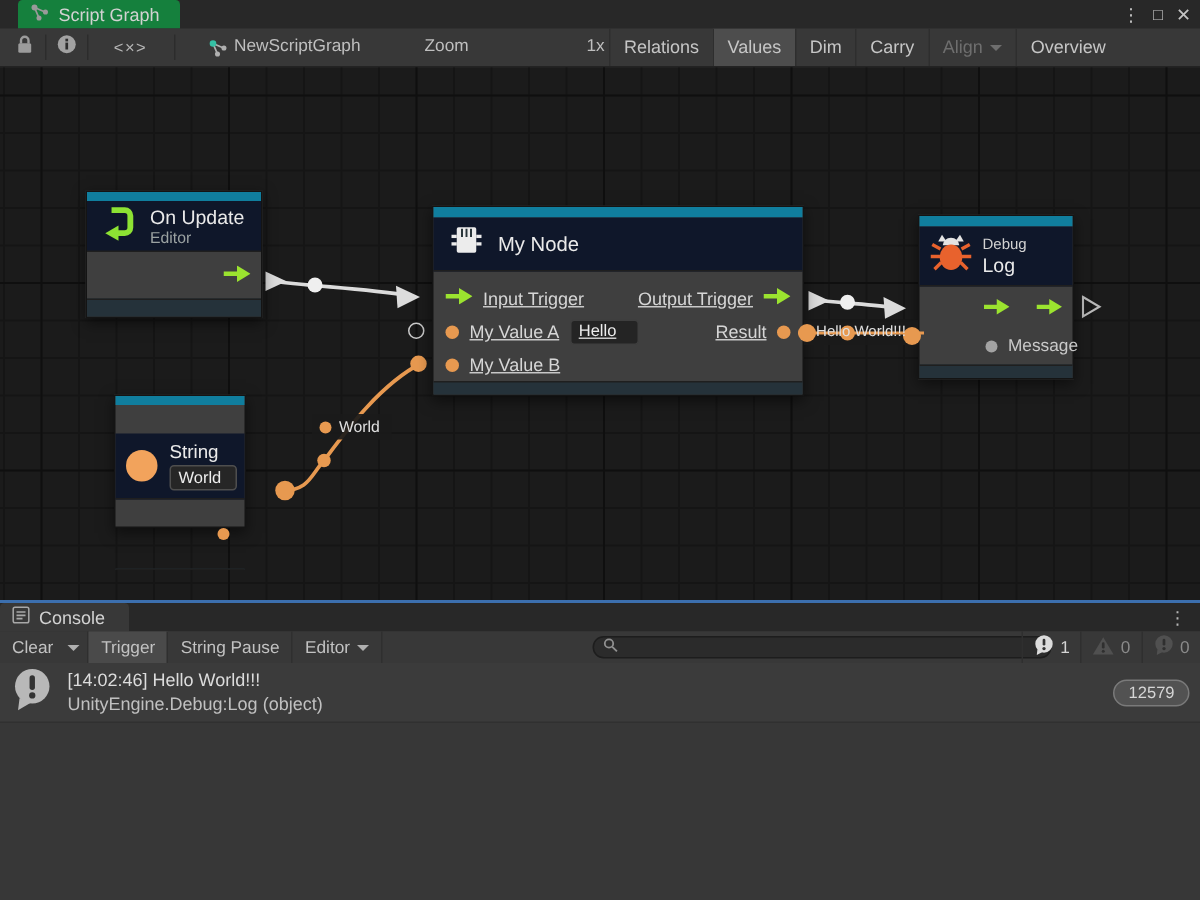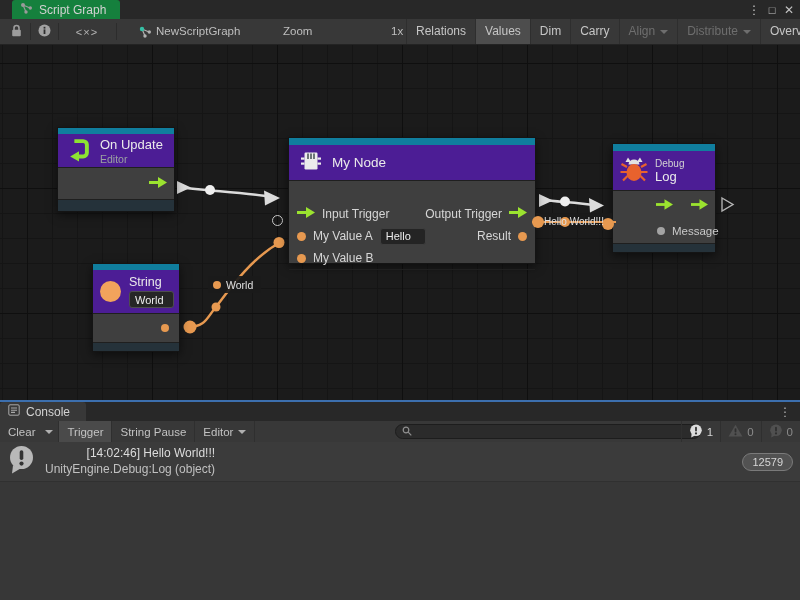--- a/index.html
+++ b/index.html
@@ -38,21 +38,21 @@
       linear-gradient(90deg,#0f0f0f 1px,transparent 1px),
       linear-gradient(#151515 1px,transparent 1px),
       linear-gradient(90deg,#151515 1px,transparent 1px);
     background-size:125px 125px,125px 125px,25px 25px,25px 25px;
     background-position:27px 18px,27px 18px,2px 18px,2px 18px;}
   .wires{position:absolute;left:0;top:0;z-index:1;}
 
   .node{position:absolute;display:flex;flex-direction:column;background:#3f3f3f;
         border:1px solid #141414;box-sizing:border-box;box-shadow:0 3px 9px rgba(0,0,0,.5);z-index:2;}
   .strip{background:#107e9e;flex:none;}
-  .nhead{background:#4c1d95;border-bottom:1px solid #1f1f1f;display:flex;align-items:center;box-sizing:border-box;flex:none;}
+  .nhead{background:#0f172a;border-bottom:1px solid #1f1f1f;display:flex;align-items:center;box-sizing:border-box;flex:none;}
   .nfoot{background:#25323a;border-top:1px solid #1f1f1f;flex:1;}
   .ntitle{font-size:13px;color:#eaeaea;}
   .nsub{font-size:10.5px;color:#9ba2a2;margin-top:1px;}
   .prow{display:flex;align-items:center;padding:0 8px;gap:7px;font-size:12px;color:#d6d6d6;}
   .pright{margin-left:auto;display:flex;align-items:center;gap:7px;}
   .pdot{width:9px;height:9px;border-radius:50%;background:#e79950;flex:none;}
   .pdot.gray{background:#a3a3a3;width:8px;height:8px;}
   .pdot.small{width:8px;height:8px;}
   .vfield{background:#262626;border:1px solid #4e4e4e;border-radius:3px;color:#ededed;
           font-size:11px;padding:0 5px;height:15px;display:flex;align-items:center;box-sizing:content-box;}
@@ -158,21 +158,20 @@
 
     <div class="zoom-knob"></div>
     <div class="tb-text" style="left:391px;">1x</div>
 
     <div class="tb-group">
       <div class="tgl">Relations</div>
       <div class="tgl on">Values</div>
       <div class="tgl">Dim</div>
       <div class="tgl">Carry</div>
       <div class="tgl dis"><span>Align</span><span class="caret"></span></div>
-      <div class="tgl dis"><span>Distribute</span><span class="caret"></span></div>
       <div class="tgl">Overview</div>
 
     </div>
   </div>
 
   <div class="canvas">
 
     <svg class="wires" width="800" height="355" viewBox="0 0 800 355">
       <g>
         <path d="M179,142 C206,146 242,147 272,152" stroke="#dcdcdc" stroke-width="2.5" fill="none"></path>
@@ -232,21 +231,21 @@
               <rect x="2" y="7.5" width="3.5" height="2.2" fill="#ececec"></rect>
               <rect x="2" y="12.5" width="3.5" height="2.2" fill="#ececec"></rect>
               <rect x="18.5" y="7.5" width="3.5" height="2.2" fill="#ececec"></rect>
               <rect x="18.5" y="12.5" width="3.5" height="2.2" fill="#ececec"></rect>
               <rect x="5.5" y="2.5" width="13" height="17" rx="1.2" fill="#ececec"></rect>
               <path d="M9,3.5 V9 M12,3.5 V9 M15,3.5 V9" stroke="#2a363b" stroke-width="1.3"></path>
             </svg>
         </span>
         <span class="ntitle" style="font-size:13.5px;">My Node</span>
       </div>
-      <div style="padding-top:22px;">
+      <div style="padding-top:7px;text-decoration:underline;">
         <div class="prow" style="height:22px;">
           <span>
             <svg width="18" height="11" viewBox="0 0 18 11">
                 <path d="M0,5.5 H10" stroke="#9be32f" stroke-width="3"></path>
                 <polygon points="9,0 18,5.5 9,11" fill="#9be32f"></polygon>
               </svg>
           </span>
           <span>Input Trigger</span>
           <span class="pright">
             <span>Output Trigger</span>
@@ -310,21 +309,21 @@
           </span>
         </div>
         <div class="prow" style="height:25px;padding:0 8px;font-size:11.5px;color:#c9c9c9;">
           <span class="pdot gray"></span>
           <span>Message</span>
         </div>
       </div>
       <div class="nfoot"></div>
     </div>
 
-    <div class="node" style="left:92px;top:218px;width:88px;height:89px;">
+    <div class="node" style="left:76px;top:218px;width:88px;height:89px;gap:19px;">
       <div class="strip" style="height:6px;"></div>
       <div class="nhead" style="height:44px;padding:0 7px;gap:8px;align-items:center;">
         <span style="width:21px;height:21px;border-radius:50%;background:#f2a35c;flex:none;"></span>
         <span style="display:flex;flex-direction:column;gap:2px;align-items:flex-start;">
           <span style="font-size:12.5px;color:#eaeaea;">String</span>
           <span class="vfield" style="width:33px;">World</span>
         </span>
       </div>
       <div class="prow" style="height:28px;justify-content:flex-end;padding-right:10px;">
         <span class="pdot small"></span>
@@ -422,21 +421,21 @@
     <div class="clog">
       <div class="crow">
         <span>
           <svg width="27" height="29" viewBox="0 0 27 29">
               <circle cx="13.5" cy="12.5" r="11.5" fill="#b8b8b8"></circle>
               <path d="M5,20.5 L4,28.5 L12.5,23.5 Z" fill="#b8b8b8"></path>
               <rect x="11.7" y="5.2" width="3.6" height="9.8" rx="1.8" fill="#333"></rect>
               <circle cx="13.5" cy="18.6" r="2.1" fill="#333"></circle>
             </svg>
         </span>
-        <span style="display:flex;flex-direction:column;gap:1px;align-items:flex-end;">
+        <span style="display:flex;flex-direction:column;gap:1px;">
           <span class="cline1">[14:02:46] Hello World!!!</span>
           <span class="cline2">UnityEngine.Debug:Log (object)</span>
         </span>
         <span class="badge">12579</span>
       </div>
     </div>
   </div>
 
 </div>
 

